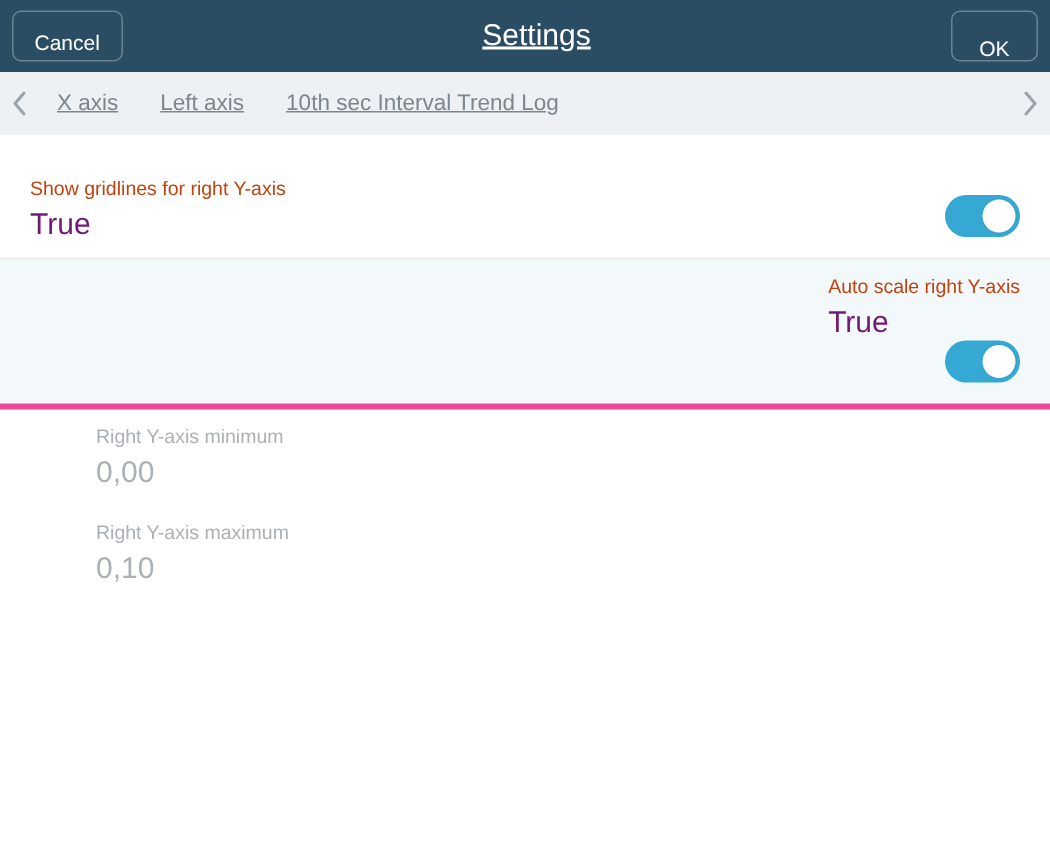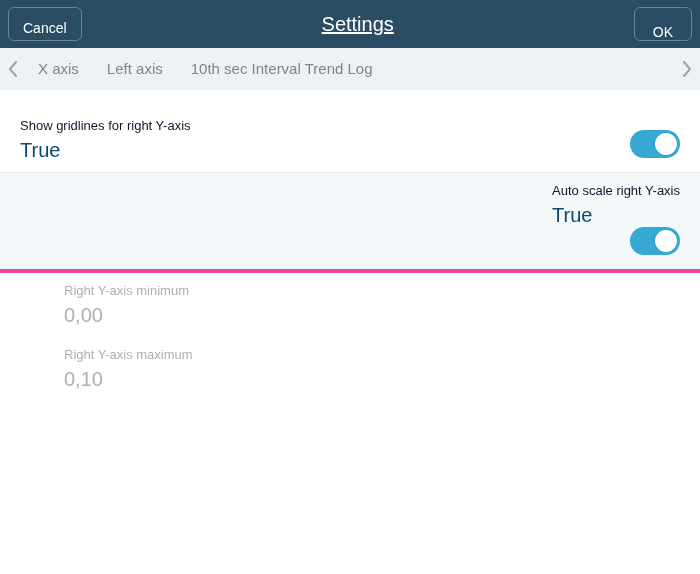--- a/index.html
+++ b/index.html
@@ -59,20 +59,21 @@
   }
   .tab {
     padding: 0 14px;
     height: 42px;
     line-height: 42px;
     font-size: 15px;
     color: #7a8690;
     cursor: pointer;
     position: relative;
     white-space: nowrap;
+    text-decoration: underline;
   }
   .tab.active {
     color: #2e3a42;
   }
   .tab.active::after {
     content: "";
     position: absolute;
     left: 8px; right: 8px; bottom: 0;
     height: 2px;
     background: #30647f;
@@ -89,26 +90,26 @@
   }
   .row.selected {
     background: #f3f8fb;
     border-bottom: 4px solid #ec4899;
     flex-direction: column;
   }
   .row.noborder { border-bottom: none; }
   .row .textcol { flex: 1 1 auto; }
   .row .label {
     font-size: 13px;
-    color: #0f172a;
+    color: #c2410c;
     margin-bottom: 6px;
   }
   .row .value {
     font-size: 20px;
-    color: #0c4a6e;
+    color: #701a75;
     font-weight: 400;
   }
   .row.disabled .label,
   .row.disabled .value {
     color: #a9b1b7;
     margin-left: 44px;
   }
   .toggle {
     width: 50px;
     height: 28px;

